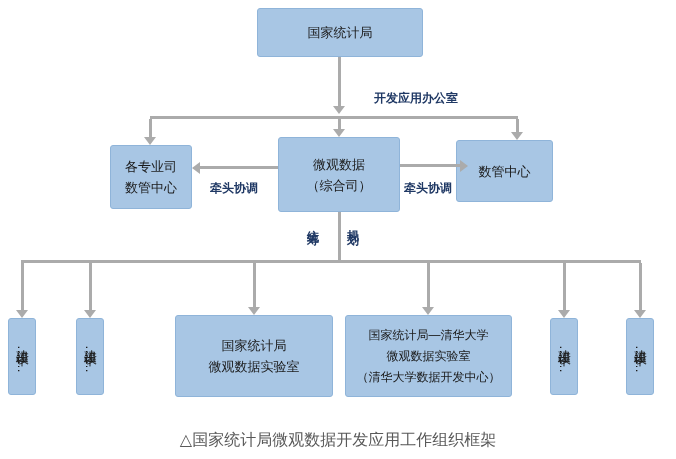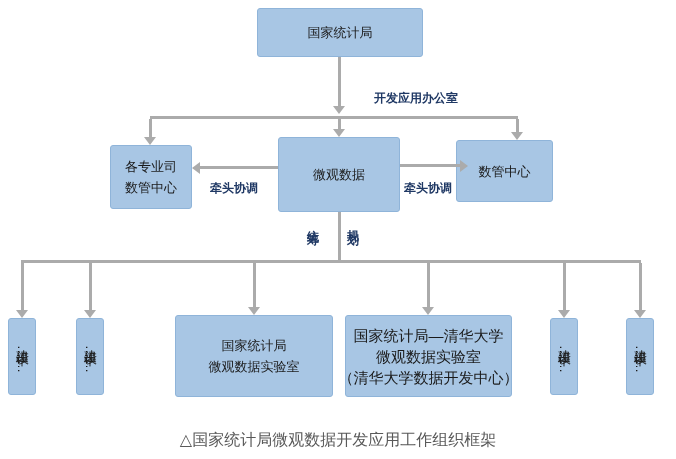--- a/index.html
+++ b/index.html
@@ -18,21 +18,21 @@
     border-radius: 3px;
     display: flex;
     flex-direction: column;
     align-items: center;
     justify-content: center;
     color: #1a1a1a;
     text-align: center;
     box-sizing: border-box;
   }
   .bl { font-size: 13px; line-height: 21px; white-space: nowrap; }
-  .box.small .bl { font-size: 15px; line-height: 21px; }
+  .box.small .bl { font-size: 12px; line-height: 21px; }
   .vtext {
     writing-mode: vertical-rl;
     font-size: 13px;
     letter-spacing: 2px;
     color: #1a1a1a;
   }
   .h-line, .v-line { position: absolute; background: var(--arrow, #ababab); }
   .h-line { height: 3px; }
   .v-line { width: 3px; }
   .arr { position: absolute; width: 0; height: 0; }
@@ -89,20 +89,21 @@
     <div class="bl">国家统计局</div>
   </div>
 
   <div class="box" style="left:110px; top:145px; width:82px; height:64px;">
     <div class="bl">各专业司</div>
     <div class="bl">数管中心</div>
   </div>
 
   <div class="box" style="left:278px; top:137px; width:122px; height:75px;">
     <div class="bl">微观数据</div>
+    <div class="bl">（综合司）</div>
   </div>
 
   <div class="box" style="left:444px; top:140px; width:97px; height:62px;margin-left:12px;">
     <div class="bl">数管中心</div>
   </div>
 
   <div class="arr left" style="left:192px; top:162px;"></div>
   <div class="h-line" style="left:200px; top:166px; width:78px;"></div>
   <div class="edge-label" style="left:210px; top:180px;">牵头协调</div>
 

